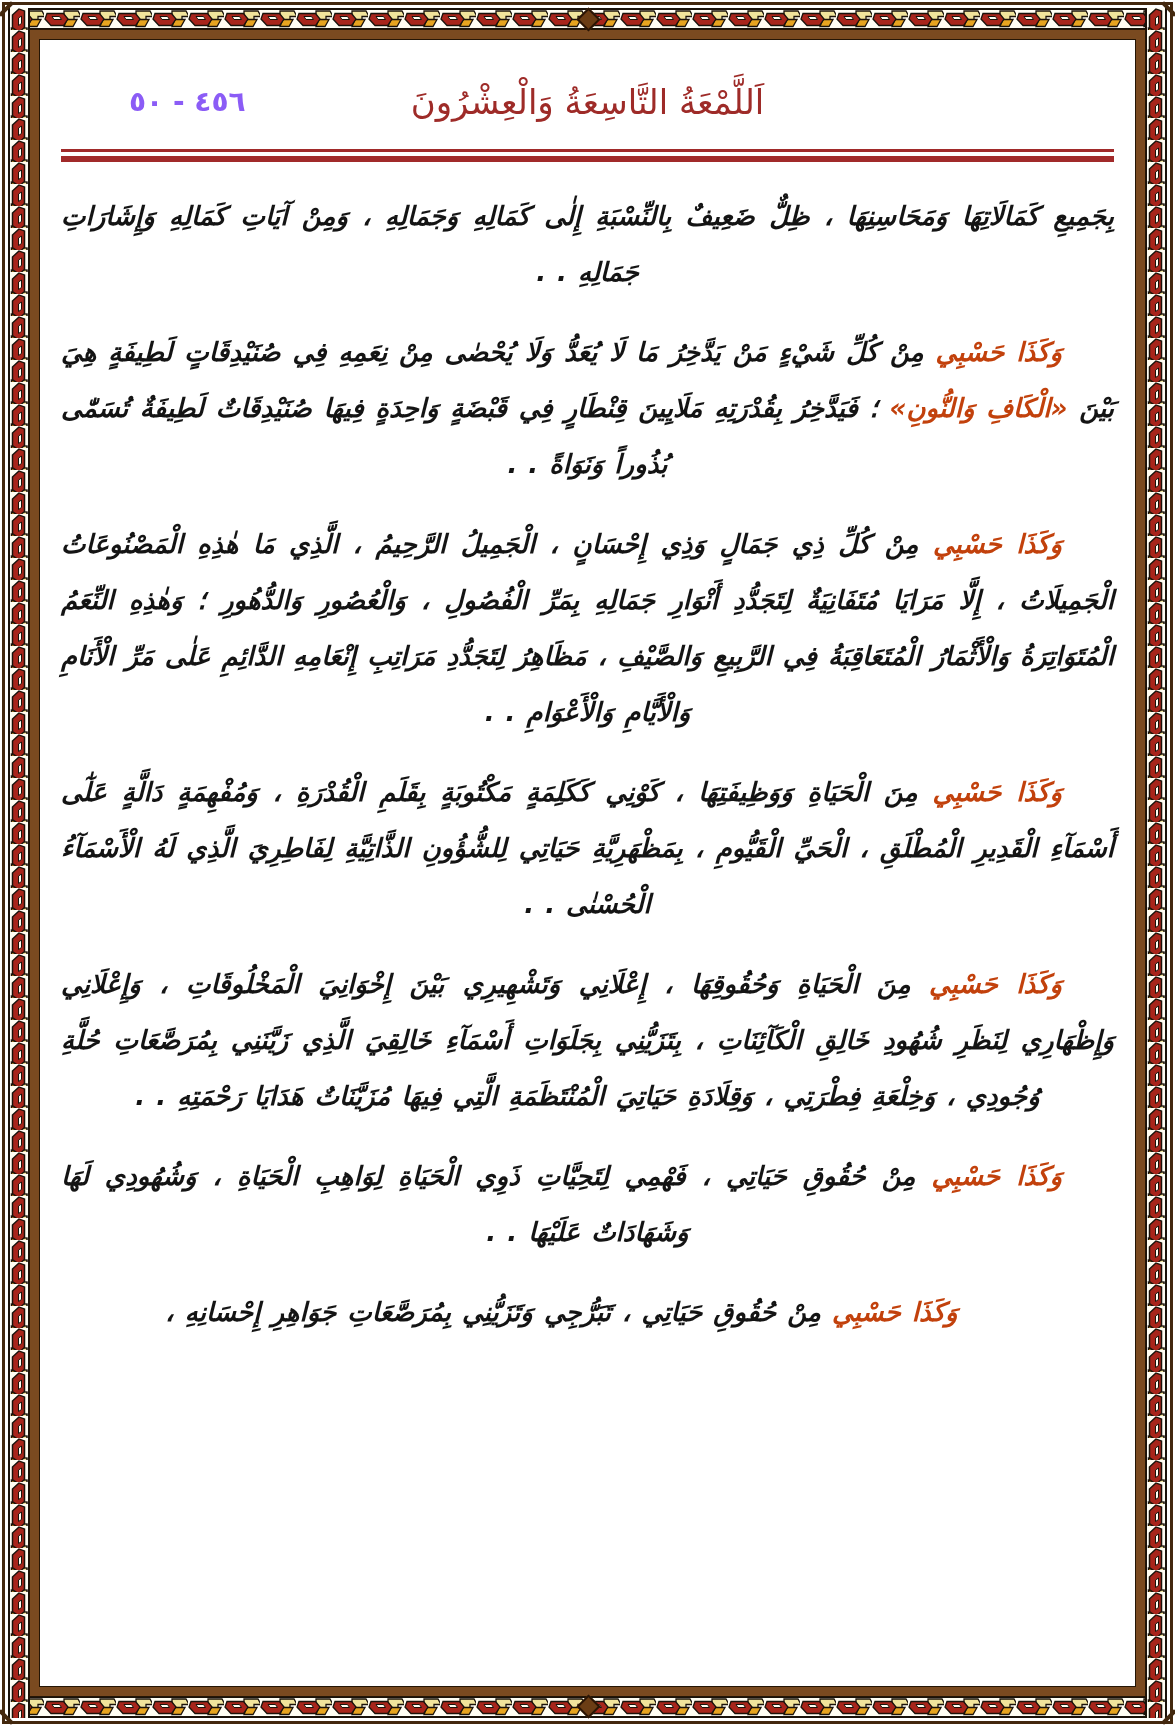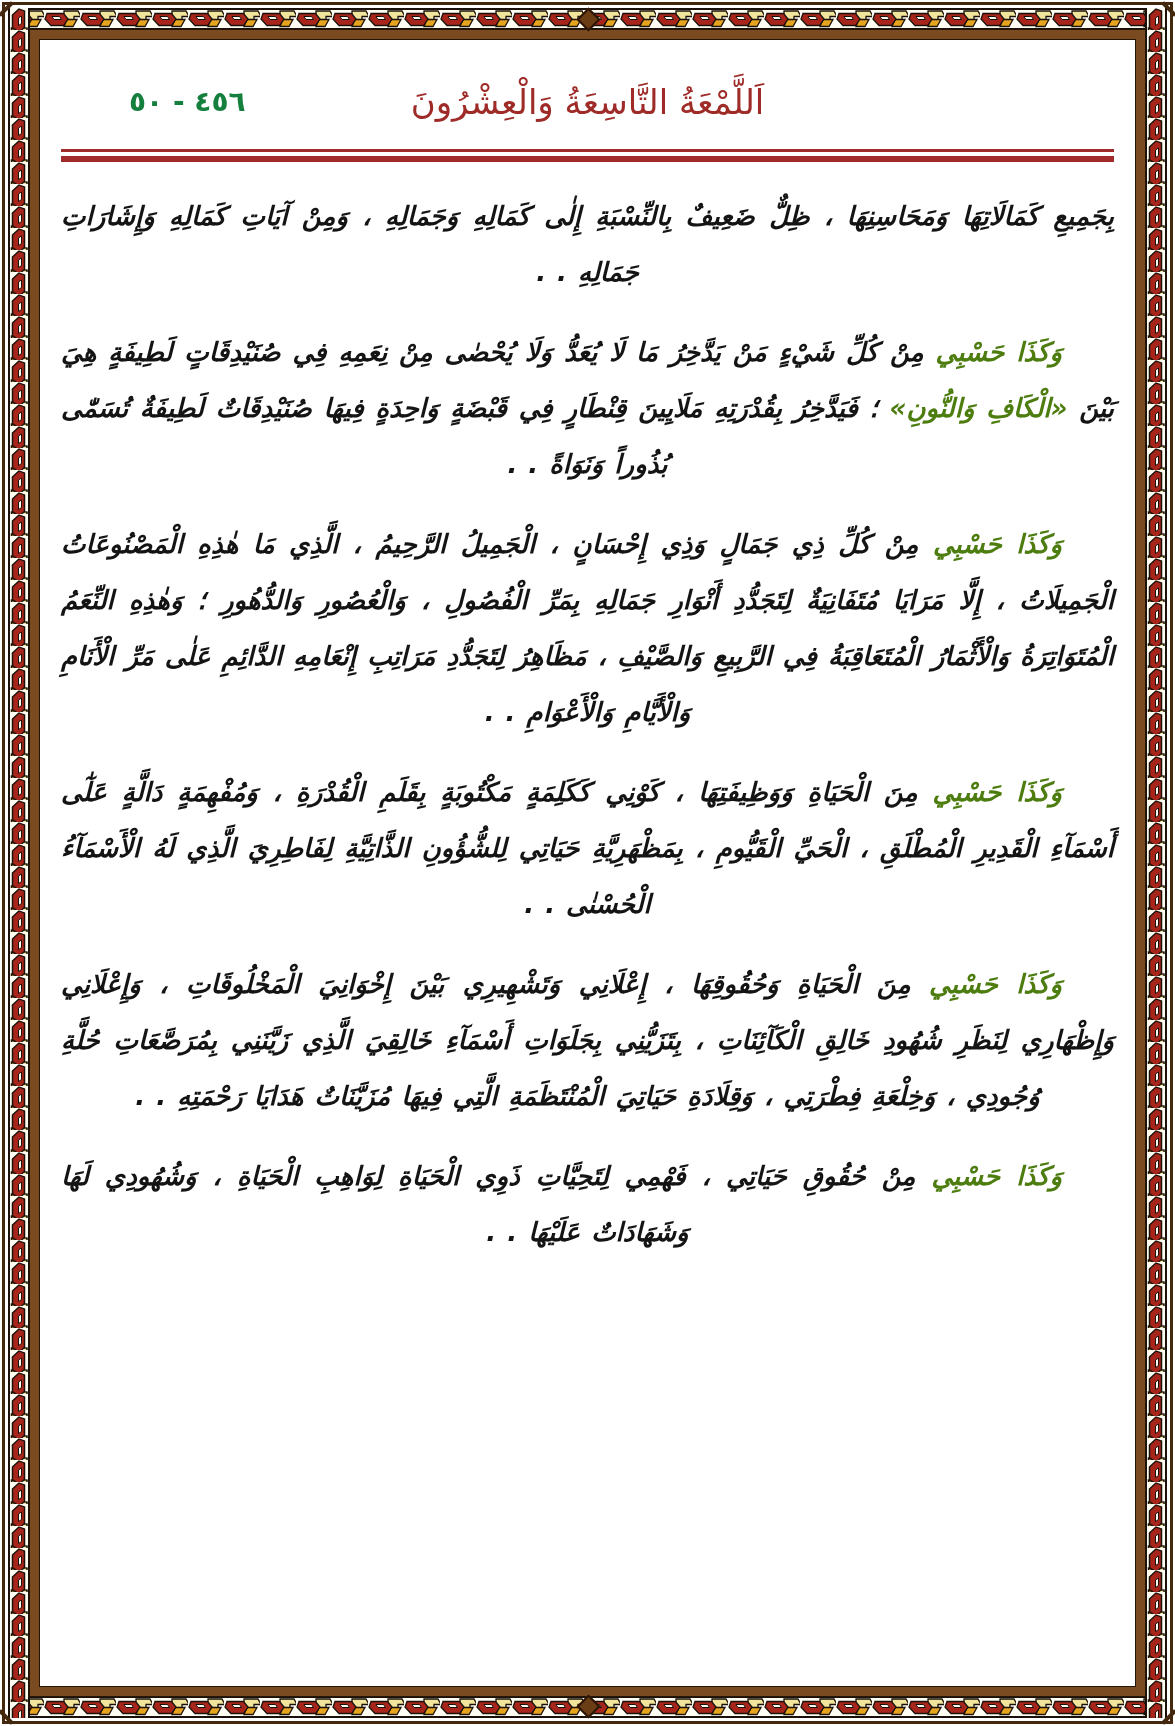--- a/index.html
+++ b/index.html
@@ -65,21 +65,21 @@
     letter-spacing: 1px;
   }
   .page-number {
     position: absolute;
     left: auto; right: auto;
     top: 0;
     inset-inline-start: auto;
     inset-inline-end: 68px;
     font-size: 28px;
     font-weight: bold;
-    color: #15803d;
+    color: #8b5cf6;
     line-height: 74px;
     white-space: nowrap;
   }
   .double-rule { margin: 10px 0 26px 0; }
   .double-rule .thin  { height: 3px; background: #a12a2a; }
   .double-rule .gap   { height: 4px; background: transparent; }
   .double-rule .thick { height: 6px; background: #a12a2a; }
 
   .body-text { color: #141414; }
   p.par {
@@ -87,21 +87,21 @@
     font-size: 26px;
     font-weight: bold;
     line-height: 56px;
     text-align: justify;
     text-align-last: center;
     text-indent: 52px;
     word-spacing: 2px;
     font-style: italic;
   }
   p.par.no-indent { text-indent: 0; }
-  .red { color: #4d7c0f; }
+  .red { color: #c2410c; }
 </style>
 </head>
 <body>
 
 <div class="page">
 
   <div class="frame-outer"></div>
 
   <svg class="strip strip-top" xmlns="http://www.w3.org/2000/svg">
     <defs>
@@ -174,16 +174,17 @@
 
       <p class="par"><span class="red">وَكَذَا حَسْبِي</span> <span>مِنْ كُلِّ ذِي جَمَالٍ وَذِي إِحْسَانٍ ، الْجَمِيلُ الرَّحِيمُ ، الَّذِي مَا هٰذِهِ الْمَصْنُوعَاتُ الْجَمِيلَاتُ ، إِلَّا مَرَايَا مُتَفَانِيَةٌ لِتَجَدُّدِ أَنْوَارِ جَمَالِهِ بِمَرِّ الْفُصُولِ ، وَالْعُصُورِ وَالدُّهُورِ ؛ وَهٰذِهِ النِّعَمُ الْمُتَوَاتِرَةُ وَالْأَثْمَارُ الْمُتَعَاقِبَةُ فِي الرَّبِيعِ وَالصَّيْفِ ، مَظَاهِرُ لِتَجَدُّدِ مَرَاتِبِ إِنْعَامِهِ الدَّائِمِ عَلٰى مَرِّ الْأَنَامِ وَالْأَيَّامِ وَالْأَعْوَامِ . .</span> <span class="red"></span> <span></span></p>
 
 
       <p class="par"><span class="red">وَكَذَا حَسْبِي</span> <span>مِنَ الْحَيَاةِ وَوَظِيفَتِهَا ، كَوْنِي كَكَلِمَةٍ مَكْتُوبَةٍ بِقَلَمِ الْقُدْرَةِ ، وَمُفْهِمَةٍ دَالَّةٍ عَلٰٓى أَسْمَآءِ الْقَدِيرِ الْمُطْلَقِ ، الْحَيِّ الْقَيُّومِ ، بِمَظْهَرِيَّةِ حَيَاتِي لِلشُّؤُونِ الذَّاتِيَّةِ لِفَاطِرِيَ الَّذِي لَهُ الْأَسْمَآءُ الْحُسْنٰى . .</span> <span class="red"></span> <span></span></p>
 
       <p class="par"><span class="red">وَكَذَا حَسْبِي</span> <span>مِنَ الْحَيَاةِ وَحُقُوقِهَا ، إِعْلَانِي وَتَشْهِيرِي بَيْنَ إِخْوَانِيَ الْمَخْلُوقَاتِ ، وَإِعْلَانِي وَإِظْهَارِي لِنَظَرِ شُهُودِ خَالِقِ الْكَآئِنَاتِ ، بِتَزَيُّنِي بِجَلَوَاتِ أَسْمَآءِ خَالِقِيَ الَّذِي زَيَّنَنِي بِمُرَصَّعَاتِ حُلَّةِ وُجُودِي ، وَخِلْعَةِ فِطْرَتِي ، وَقِلَادَةِ حَيَاتِيَ الْمُنْتَظَمَةِ الَّتِي فِيهَا مُزَيَّنَاتٌ هَدَايَا رَحْمَتِهِ . .</span> <span class="red"></span> <span></span></p>
 
       <p class="par"><span class="red">وَكَذَا حَسْبِي</span> <span>مِنْ حُقُوقِ حَيَاتِي ، فَهْمِي لِتَحِيَّاتِ ذَوِي الْحَيَاةِ لِوَاهِبِ الْحَيَاةِ ، وَشُهُودِي لَهَا وَشَهَادَاتٌ عَلَيْهَا . .</span> <span class="red"></span> <span></span></p>
 
+      <p class="par"><span class="red">وَكَذَا حَسْبِي</span> <span>مِنْ حُقُوقِ حَيَاتِي ، تَبَرُّجِي وَتَزَيُّنِي بِمُرَصَّعَاتِ جَوَاهِرِ إِحْسَانِهِ ،</span> <span class="red"></span> <span></span></p>
 
     </div>
   </div>
 </div>
 
 </body></html>

